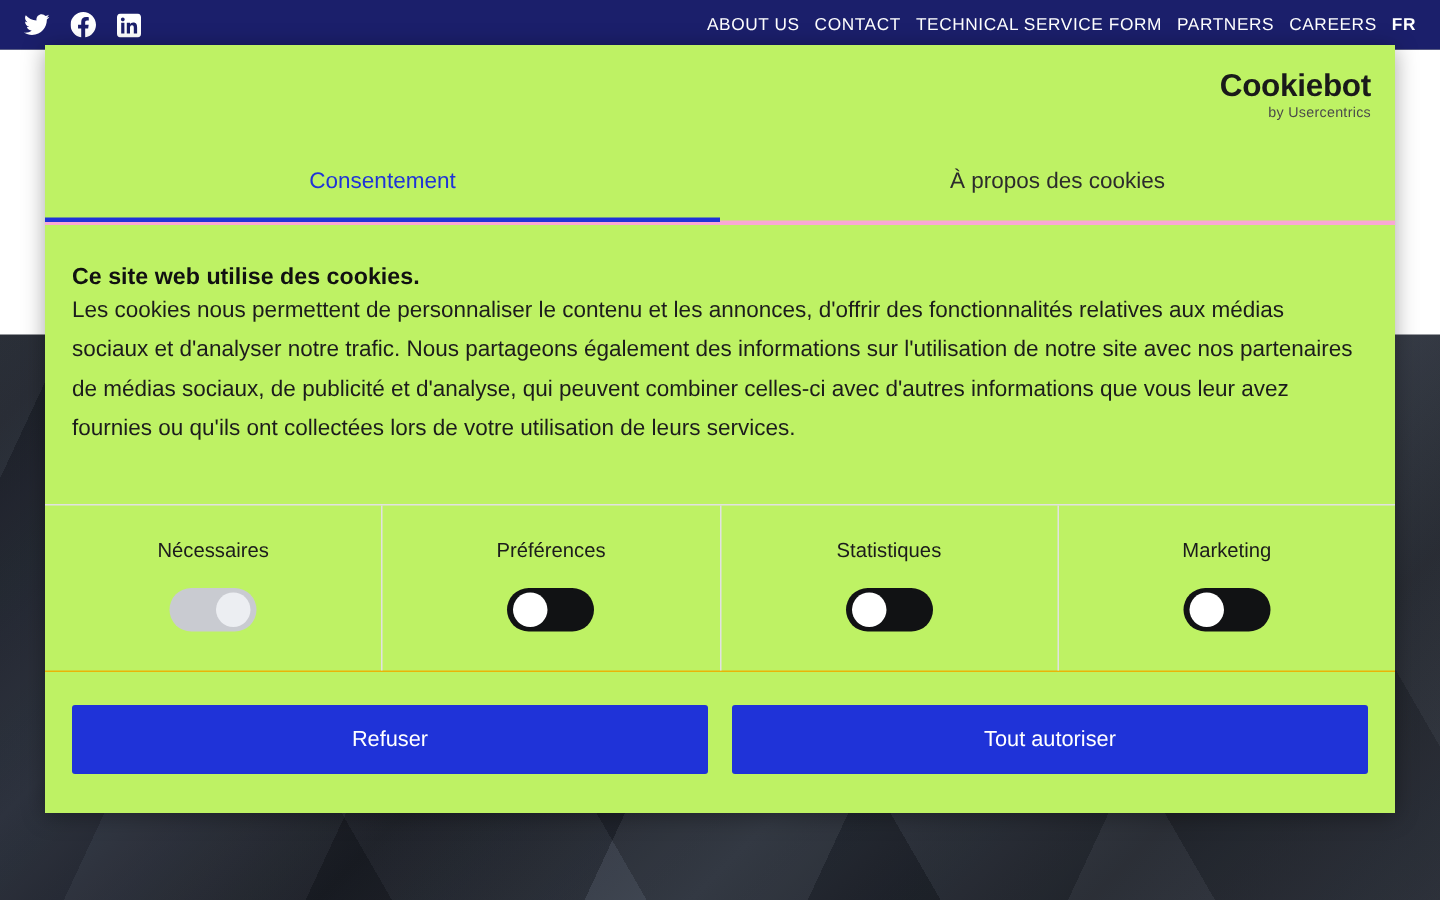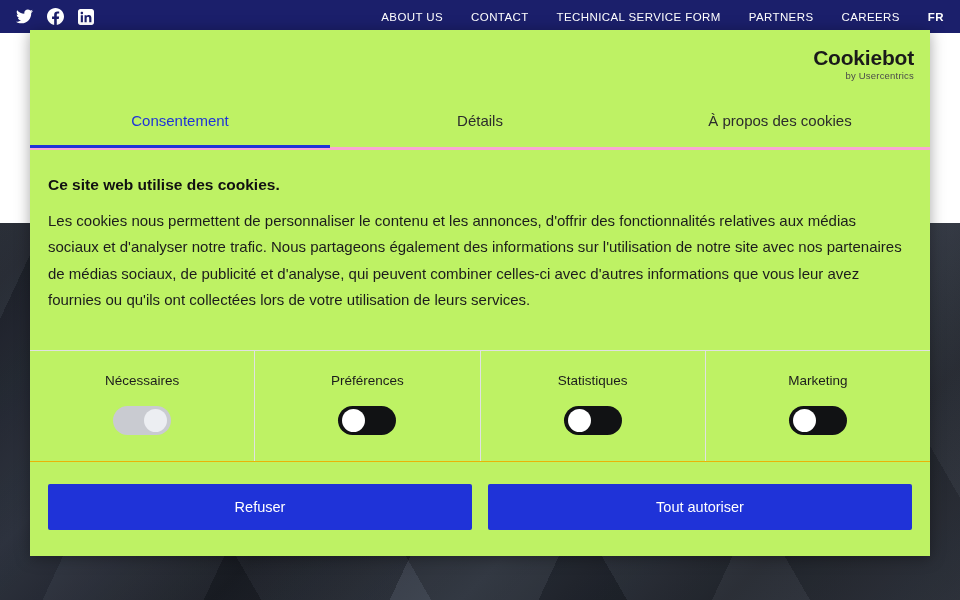--- a/index.html
+++ b/index.html
@@ -37,21 +37,21 @@
     position: absolute; top: 0; left: 0; right: 0; height: 33px;
     background: #1b1f6b;
     display: flex; align-items: center;
     padding: 0 16px;
     z-index: 5;
   }
   .social { display: flex; align-items: center; gap: 14px; }
   .social svg { display: block; }
   .topnav {
     margin-left: auto;
-    display: flex; align-items: flex-end; gap: 28px;
+    display: flex; align-items: flex-end; gap: 10px;
     font-size: 11.5px; letter-spacing: .4px; color: #fff;
   }
   .topnav a { color: #fff; text-decoration: none; white-space: nowrap; }
   .topnav a.lang { font-weight: bold; }
 
   
   .site-header {
     position: absolute; top: 33px; left: 0; right: 0; height: 190px;
     background: #ffffff;
     z-index: 1;
@@ -86,21 +86,21 @@
     padding: 15px 0 16px;
     font-size: 15px; color: #2c2c2c;
     cursor: pointer;
     border-bottom: 3px solid transparent;
     margin-bottom: -1px;
   }
   .tab.active { color: #1f33d8; border-bottom-color: #1f33d8; font-weight: normal; }
 
   .dlg-body { padding: 26px 18px 6px 18px; }
   .dlg-title {
-    font-size: 15.5px; font-weight: bold; color: #111; margin-bottom: 14px;
+    font-size: 15.5px; font-weight: bold; color: #111; 
   }
   .dlg-text {
     font-size: 15px; line-height: 1.76; color: #1c1c1c;
     max-width: 858px;
   }
 
   .cats {
     display: flex; margin-top: 30px;
     border-top: 1px solid #e1e1e1;
     border-bottom: 1px solid #eab308;
@@ -189,21 +189,20 @@
 
     <div class="dlg-brandrow">
       <div class="brand">
         <div class="name">Cookiebot</div>
         <div class="by">by Usercentrics</div>
       </div>
     </div>
 
     <div class="tabs">
       <div class="tab active">Consentement</div>
-      <div class="tab">Détails</div>
       <div class="tab">À propos des cookies</div>
     </div>
 
     <div class="dlg-body">
       <div class="dlg-title">Ce site web utilise des cookies.</div>
       <div class="dlg-text">Les cookies nous permettent de personnaliser le contenu et les annonces, d'offrir des fonctionnalités relatives aux médias sociaux et d'analyser notre trafic. Nous partageons également des informations sur l'utilisation de notre site avec nos partenaires de médias sociaux, de publicité et d'analyse, qui peuvent combiner celles-ci avec d'autres informations que vous leur avez fournies ou qu'ils ont collectées lors de votre utilisation de leurs services.</div>
     </div>
 
     <div class="cats">
       <div class="cat">

